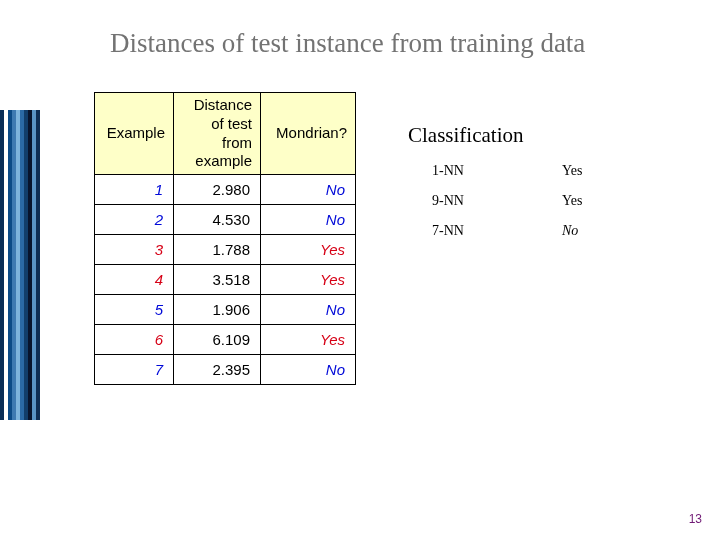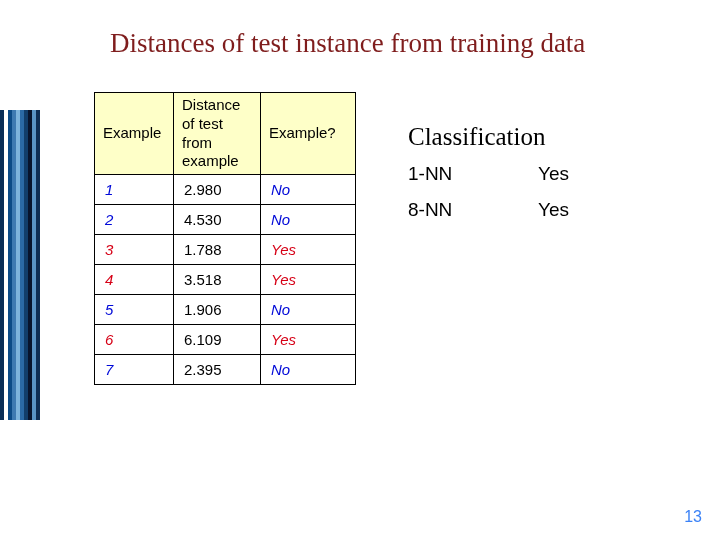--- a/index.html
+++ b/index.html
@@ -26,34 +26,34 @@
   .left-stripes > div {
     height: 100%;
   }
 
   .slide-title {
     position: absolute;
     left: 110px;
     top: 28px;
     font-family: "Times New Roman", Times, serif;
     font-size: 27px;
-    color: #7f1d1d;
+    color: #737373;
   }
 
   
   .dist-table {
     position: absolute;
     left: 94px;
     top: 92px;
     border-collapse: collapse;
     font-size: 15px;
   }
   .dist-table th, .dist-table td {
     border: 1px solid #000;
-    text-align: left;
+    text-align: right;
     vertical-align: middle;
   }
   .dist-table th {
     background: #feffc8;
     color: #000;
     font-weight: normal;
     font-family: Arial, sans-serif;
     padding: 3px 8px;
     line-height: 1.25;
   }
@@ -68,47 +68,47 @@
   .blue  { color: #0009d8; }
   .red   { color: #d60016; }
   .ital  { font-style: italic; }
 
   
   .class-title {
     position: absolute;
     left: 408px;
     top: 123px;
     font-family: "Times New Roman", Times, serif;
-    font-size: 25px;
+    font-size: 21px;
     color: #000;
   }
   .class-table {
     position: absolute;
-    left: 408px;
+    left: 432px;
     top: 156px;
     border-collapse: collapse;
-    font-size: 19px;
-    font-family: Liberation Sans, sans-serif;
+    font-size: 14px;
+    font-family: Liberation Serif, serif;
   }
   .class-table td {
     padding: 7px 20px 7px 0;
     border: none;
     text-align: left;
   }
   .class-table td:first-child { width: 110px; }
   .class-table .ans-yes { color: #000; }
   .class-table .ans-no  { color: #000; font-style: italic; }
 
   .page-num {
     position: absolute;
     right: 18px;
     bottom: 14px;
-    font-size: 16px;
+    font-size: 12px;
     font-family: Arial, sans-serif;
-    color: #3b82f6;
+    color: #701a75;
   }
 </style>
 </head>
 <body>
 
 <div class="left-stripes">
     <div style="background: rgb(10, 46, 87); width: 4px;"></div>
     <div style="background: rgb(255, 255, 255); width: 4px;"></div>
     <div style="background: rgb(11, 74, 134); width: 4px;"></div>
     <div style="background: rgb(61, 121, 177); width: 4px;"></div>
@@ -120,21 +120,21 @@
     <div style="background: rgb(15, 46, 85); width: 4px;"></div>
   </div>
 
 <div class="slide-title">Distances of test instance from training data</div>
 
 <table class="dist-table">
   <thead>
     <tr>
       <th class="hcol0">Example</th>
       <th class="hcol1">Distance<br>of test<br>from<br>example</th>
-      <th class="hcol2">Example?</th>
+      <th class="hcol2">Mondrian?</th>
     </tr>
   </thead>
   <tbody>
       <tr>
         <td class="blue ital">1</td>
         <td>2.980</td>
         <td class="blue ital">No</td>
       </tr>
       <tr>
         <td class="blue ital">2</td>
@@ -171,19 +171,23 @@
 
 <div class="class-title">Classification</div>
 
 <table class="class-table">
   <tbody>
       <tr>
         <td>1-NN</td>
         <td class="ans-yes">Yes</td>
       </tr>
       <tr>
-        <td>8-NN</td>
+        <td>9-NN</td>
         <td class="ans-yes">Yes</td>
+      </tr>
+      <tr>
+        <td>7-NN</td>
+        <td class="ans-no">No</td>
       </tr>
     </tbody>
 </table>
 
 <div class="page-num">13</div>
 
 </body></html>

